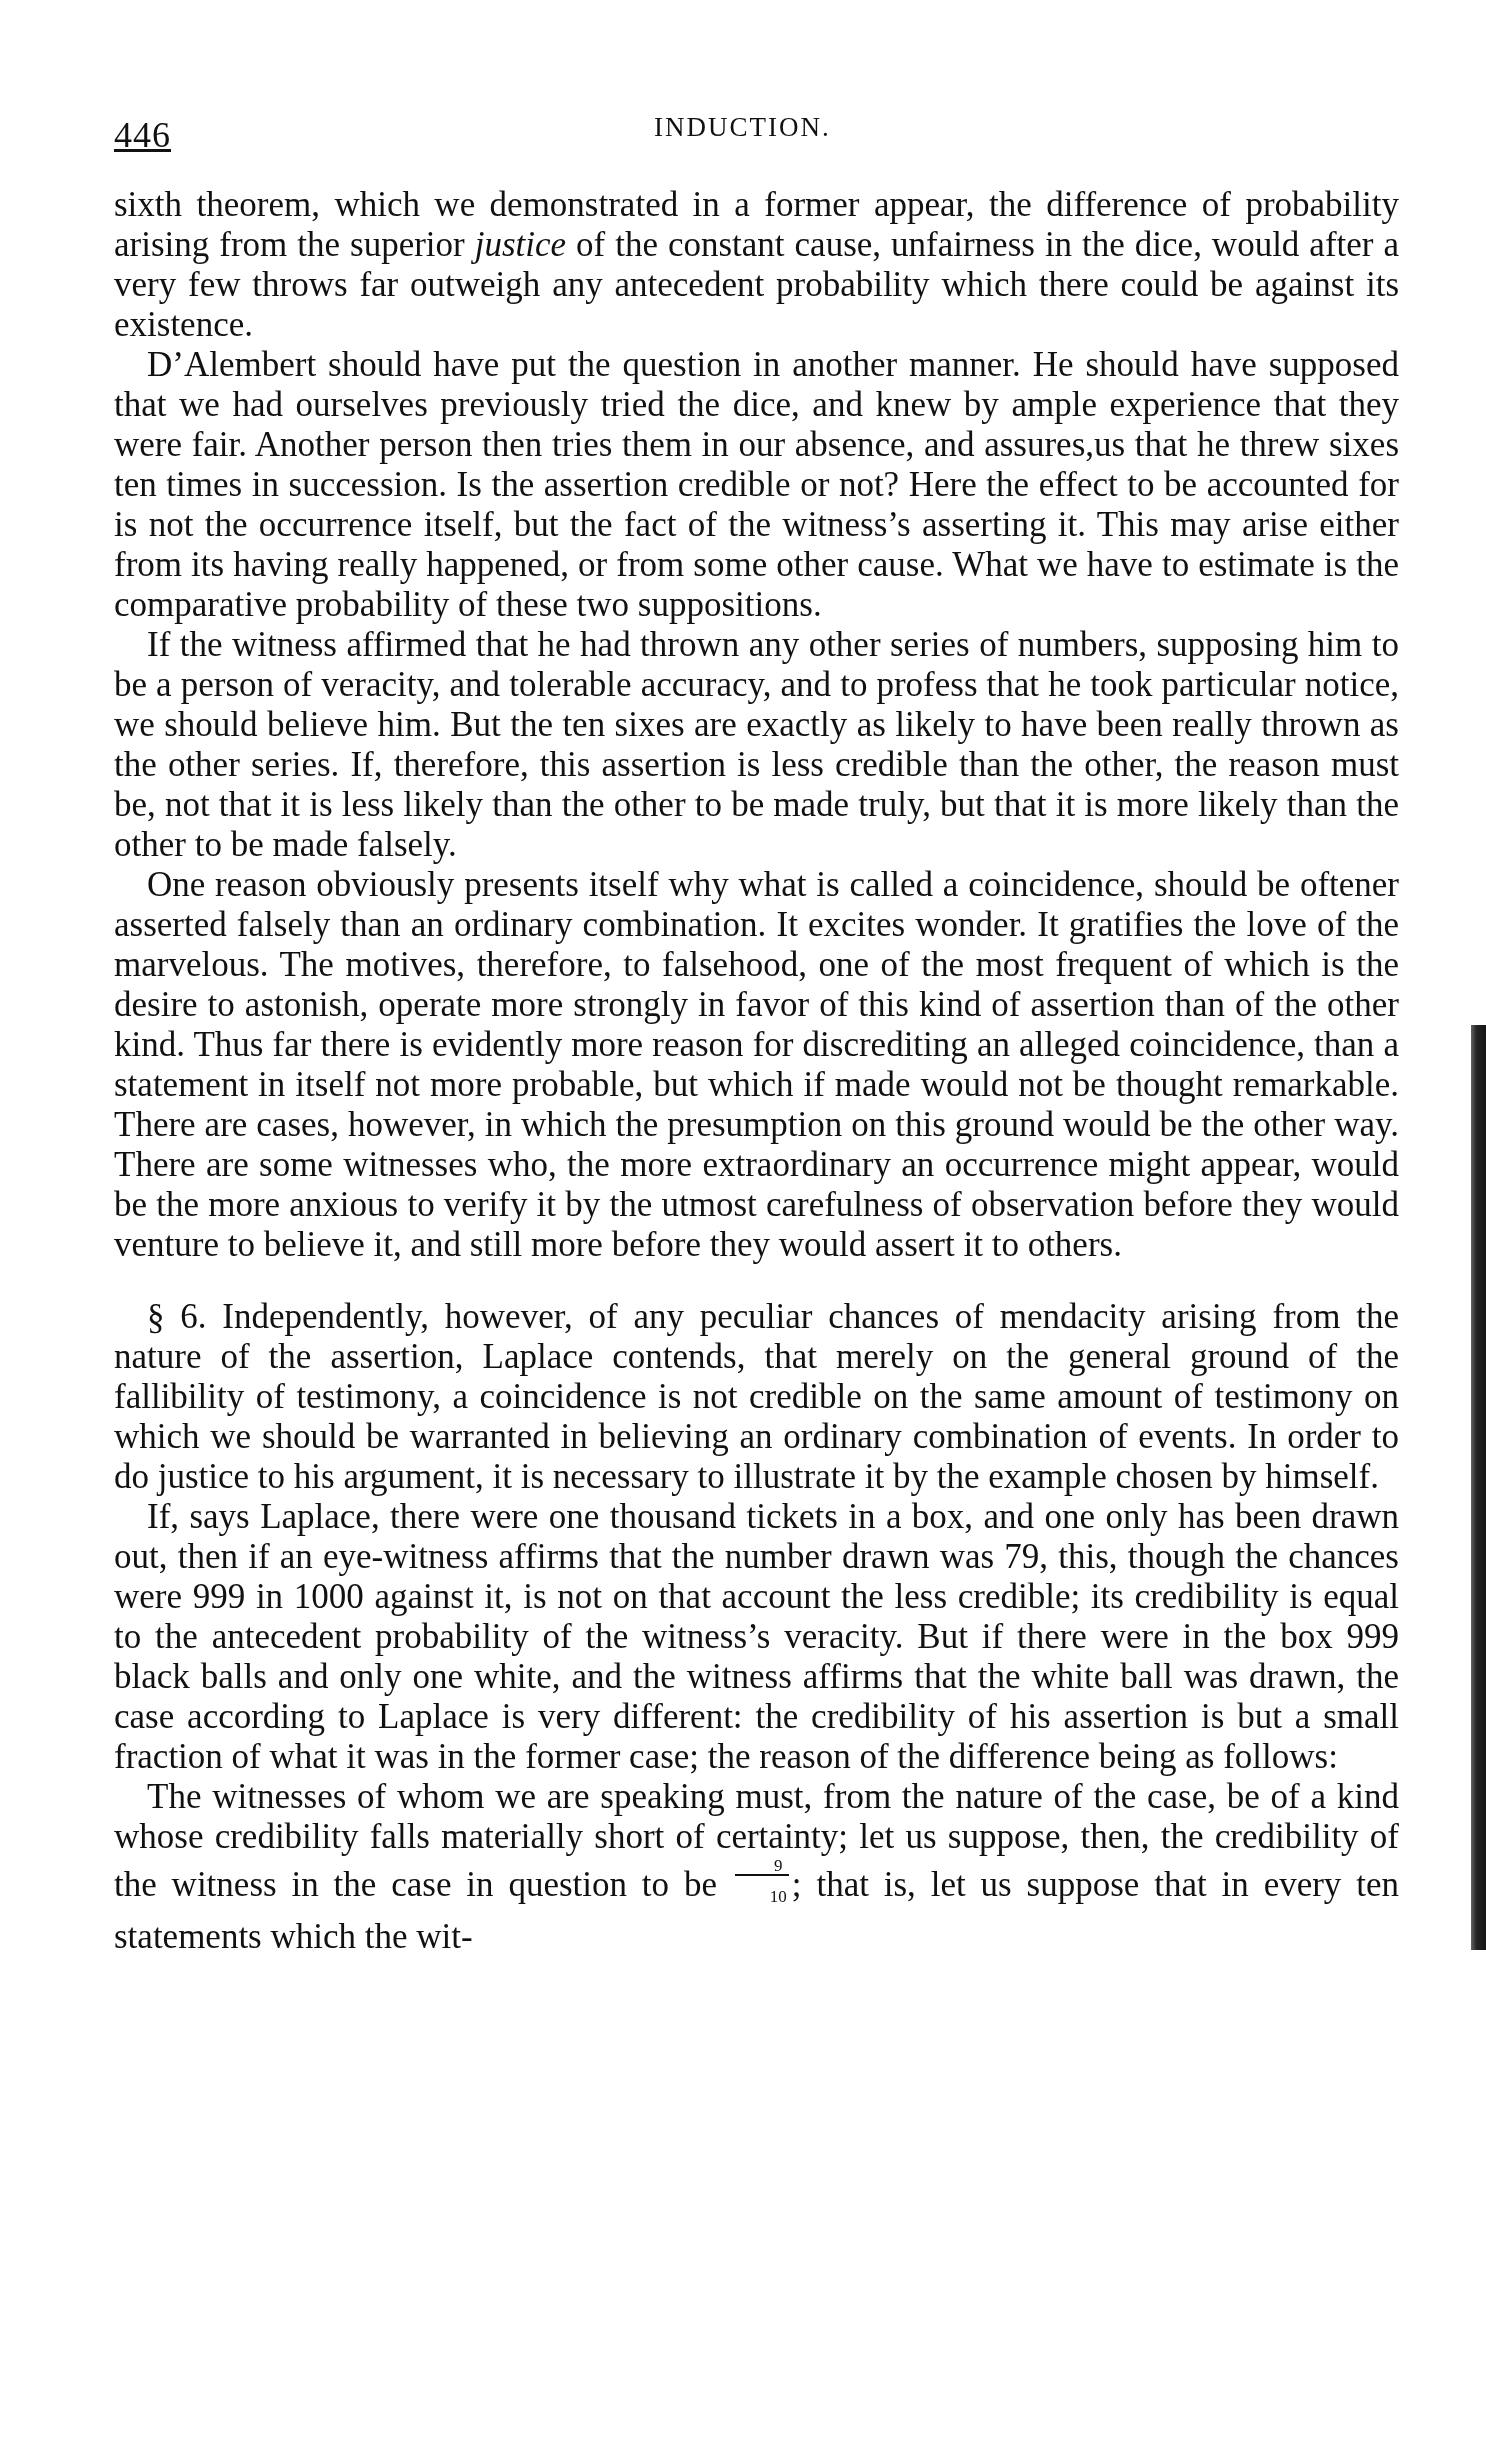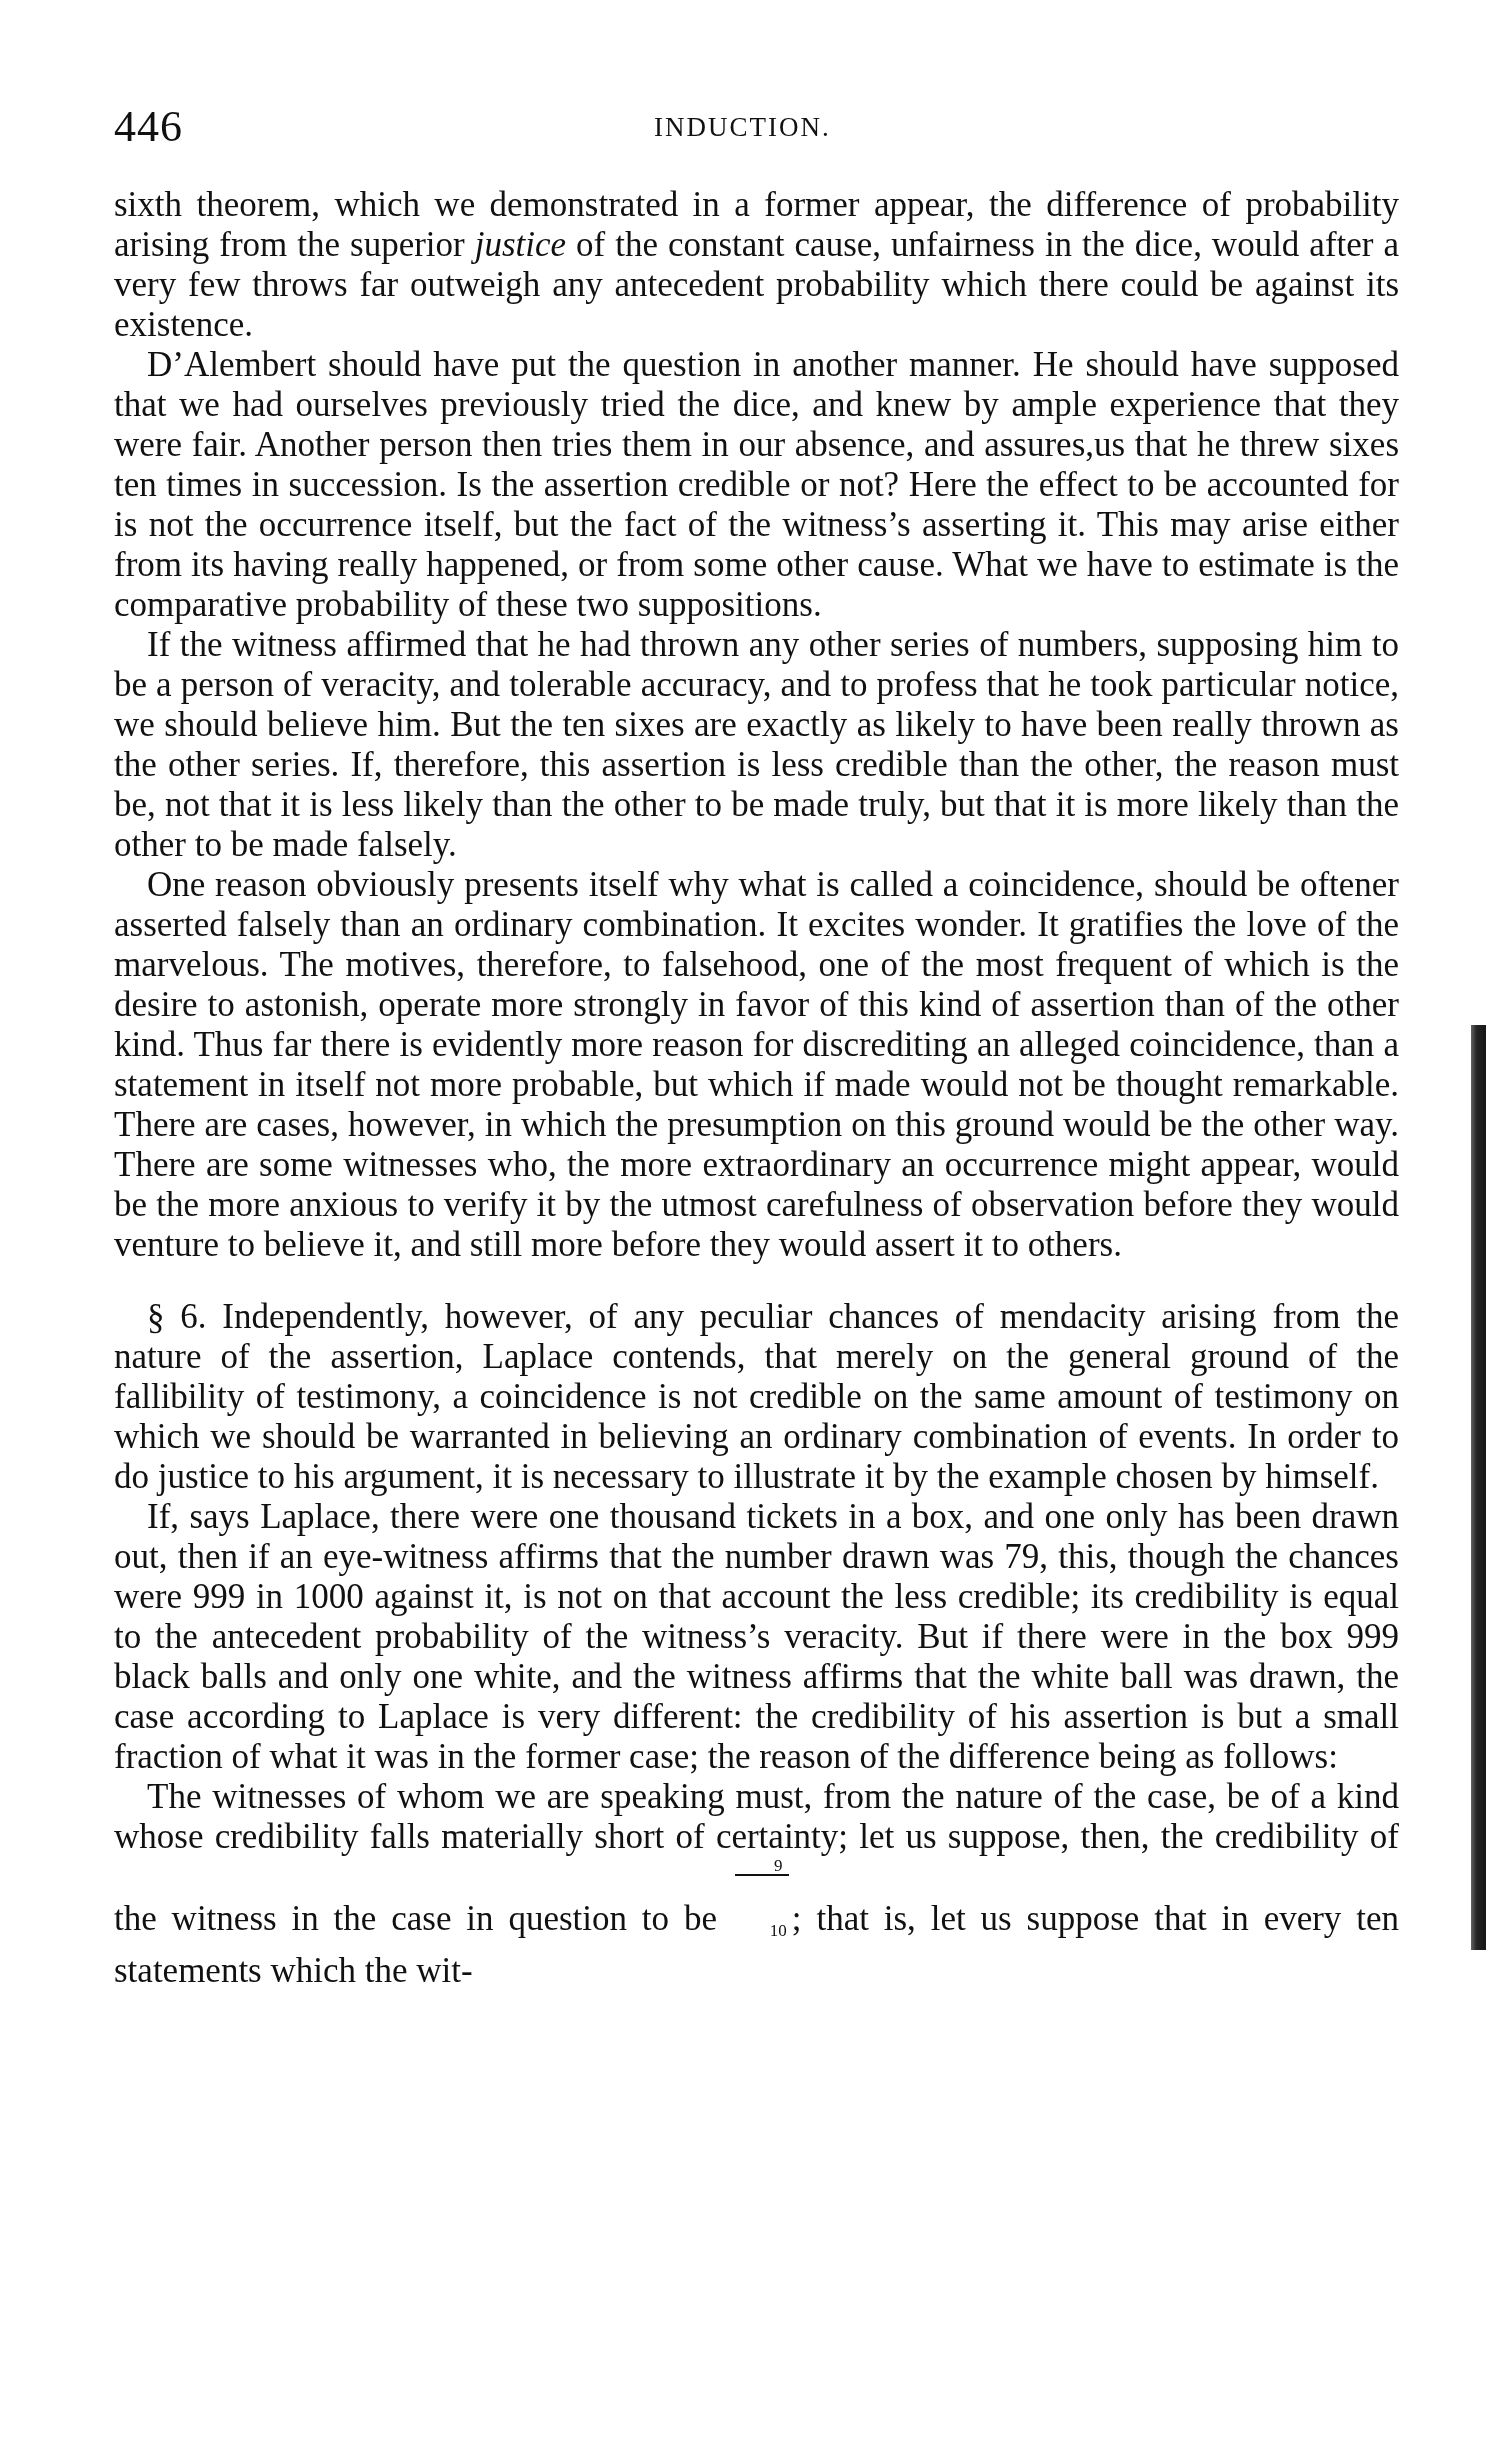--- a/index.html
+++ b/index.html
@@ -25,24 +25,25 @@
   .running-head {
     position: absolute;
     top: 107px;
     left: 114px;
     width: 1285px;
     height: 40px;
   }
   .page-number {
     position: absolute;
     left: 0;
-    top: 0;
-    font-size: 44px;
+    top: 8px;
+    font-size: 36px;
     line-height: 40px;
     letter-spacing: 1px;
+    text-decoration: underline;
   }
   .running-title {
     position: absolute;
     left: 540px;
     top: 0;
     font-size: 27px;
     line-height: 40px;
     letter-spacing: 2px;
     font-variant: small-caps;
     text-transform: uppercase;
@@ -79,21 +80,20 @@
     margin: 0 3px;
   }
   .frac .num {
     display: block;
     border-bottom: 2px solid #111;
     padding: 0 2px;
   }
   .frac .den {
     display: block;
     padding: 12px 2px;
-    margin-top: 34px;
   }
   .scan-edge {
     position: absolute;
     left: 1471px;
     top: 1025px;
     width: 16px;
     height: 925px;
     background: linear-gradient(90deg, #555 0%, #111 35%, #000 100%);
     opacity: 0.92;
   }

